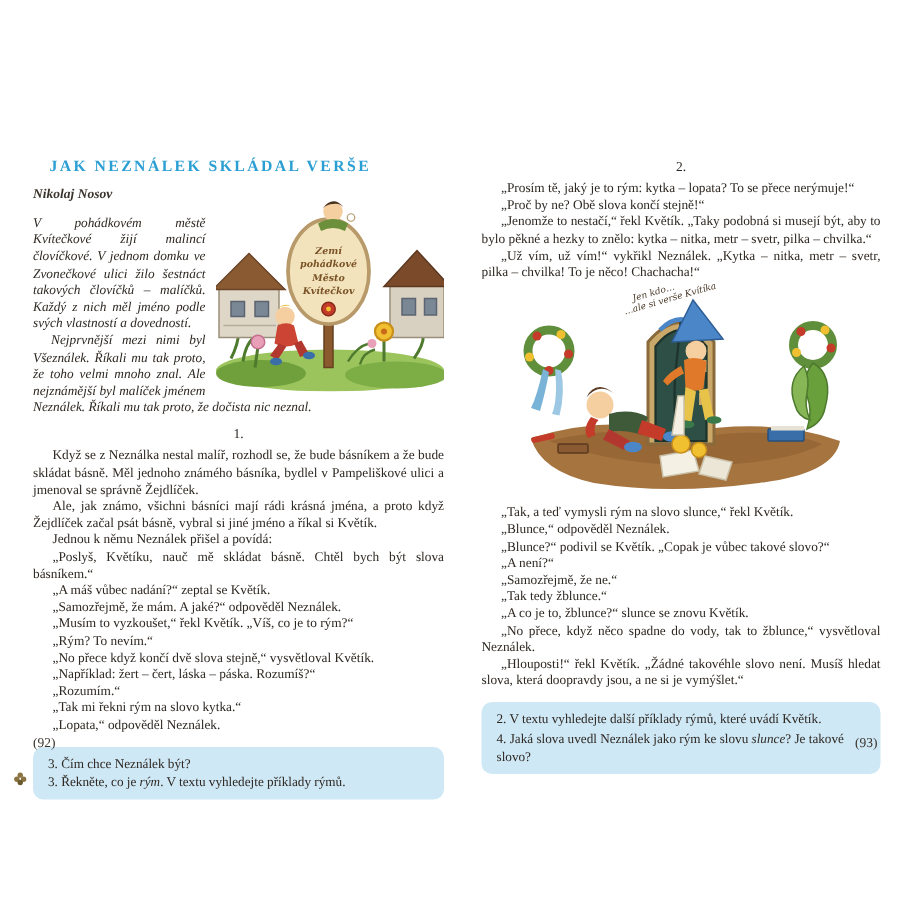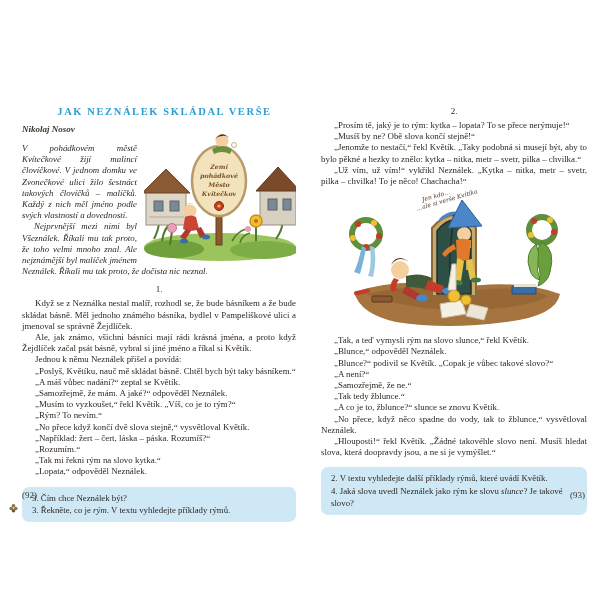--- a/index.html
+++ b/index.html
@@ -6,21 +6,21 @@
   body {
     width:600px; height:600px; background:#ffffff; position:relative;
     font-family:"Liberation Serif", serif; color:#2e2822; overflow:hidden;
   }
   .page { position:absolute; top:106px; height:394px; }
   .page-left  { left:22px;  width:274px; }
   .page-right { left:321px; width:266px; }
 
   .title {
     font-size:10.5px; font-weight:bold; letter-spacing:1.6px;
-    color:#2b9fd3; margin:0 0 7px 11px; font-family:"Liberation Serif", serif;text-align:center;
+    color:#2b9fd3; margin:0 0 7px 11px; font-family:"Liberation Serif", serif;
   }
   .author { font-style:italic; font-weight:bold; font-size:9px; margin:0 0 9px 0; color:#3a332c; }
 
   .intro-wrap { font-style:italic; font-size:8.9px; line-height:11.2px; text-align:justify; }
   .intro-wrap .ill-town { float:right; margin:-14px 0 2px 7px; }
   .intro-p { margin:0; }
   .intro-p.second { text-indent:12px; }
 
   .section-no { text-align:center; font-size:9px; margin:7px 0 4px 0; }
   p.body { font-size:8.9px; line-height:11.2px; margin:0; text-align:justify; text-indent:13px; }
@@ -123,21 +123,21 @@
     <p class="intro-p">V pohádkovém městě Kvítečkové žijí malincí človíčkové. V jednom domku ve Zvonečkové ulici žilo šestnáct takových človíčků – malíčků. Každý z nich měl jméno podle svých vlastností a dovedností.</p>
     <p class="intro-p second">Nejprvnější mezi nimi byl Všeználek. Říkali mu tak proto, že toho velmi mnoho znal. Ale nejznámější byl malíček jménem Neználek. Říkali mu tak proto, že dočista nic neznal.</p>
     <div style="clear:both"></div>
   </div>
 
   <div class="section-no">1.</div>
 
   <p class="body">Když se z Neználka nestal malíř, rozhodl se, že bude básníkem a že bude skládat básně. Měl jednoho známého básníka, bydlel v Pampeliškové ulici a jmenoval se správně Žejdlíček.</p>
   <p class="body">Ale, jak známo, všichni básníci mají rádi krásná jména, a proto když Žejdlíček začal psát básně, vybral si jiné jméno a říkal si Květík.</p>
   <p class="body">Jednou k němu Neználek přišel a povídá:</p>
-  <p class="body">„Poslyš, Květíku, nauč mě skládat básně. Chtěl bych být taky básníkem.“</p>
+  <p class="body">„Poslyš, Květíku, nauč mě skládat básně. Chtěl bych být slova básníkem.“</p>
   <p class="body">„A máš vůbec nadání?“ zeptal se Květík.</p>
   <p class="body">„Samozřejmě, že mám. A jaké?“ odpověděl Neználek.</p>
   <p class="body">„Musím to vyzkoušet,“ řekl Květík. „Víš, co je to rým?“</p>
   <p class="body">„Rým? To nevím.“</p>
   <p class="body">„No přece když končí dvě slova stejně,“ vysvětloval Květík.</p>
   <p class="body">„Například: žert – čert, láska – páska. Rozumíš?“</p>
   <p class="body">„Rozumím.“</p>
   <p class="body">„Tak mi řekni rým na slovo kytka.“</p>
   <p class="body">„Lopata,“ odpověděl Neználek.</p>
 
@@ -152,21 +152,21 @@
     <div class="q-line"><span>3. Řekněte, co je </span><i>rým</i><span>. V textu vyhledejte příklady rýmů.</span></div>
   </div>
 
   <div class="page-num">(92)</div>
 </div>
 
 <div class="page page-right">
   <div class="section-no" style="margin-top:0">2.</div>
 
   <p class="body">„Prosím tě, jaký je to rým: kytka – lopata? To se přece nerýmuje!“</p>
-  <p class="body">„Musíš by ne? Obě slova končí stejně!“</p>
+  <p class="body">„Proč by ne? Obě slova končí stejně!“</p>
   <p class="body">„Jenomže to nestačí,“ řekl Květík. „Taky podobná si musejí být, aby to bylo pěkné a hezky to znělo: kytka – nitka, metr – svetr, pilka – chvilka.“</p>
   <p class="body">„Už vím, už vím!“ vykřikl Neználek. „Kytka – nitka, metr – svetr, pilka – chvilka! To je něco! Chachacha!“</p>
 
   <div class="ill-room-wrap">
     <div class="handwriting">
       <div>Jen kdo…</div>
       <div class="hw2">…ale si verše Kvítíka</div>
     </div>
     <svg width="236" height="136" viewBox="0 0 236 136">
 

